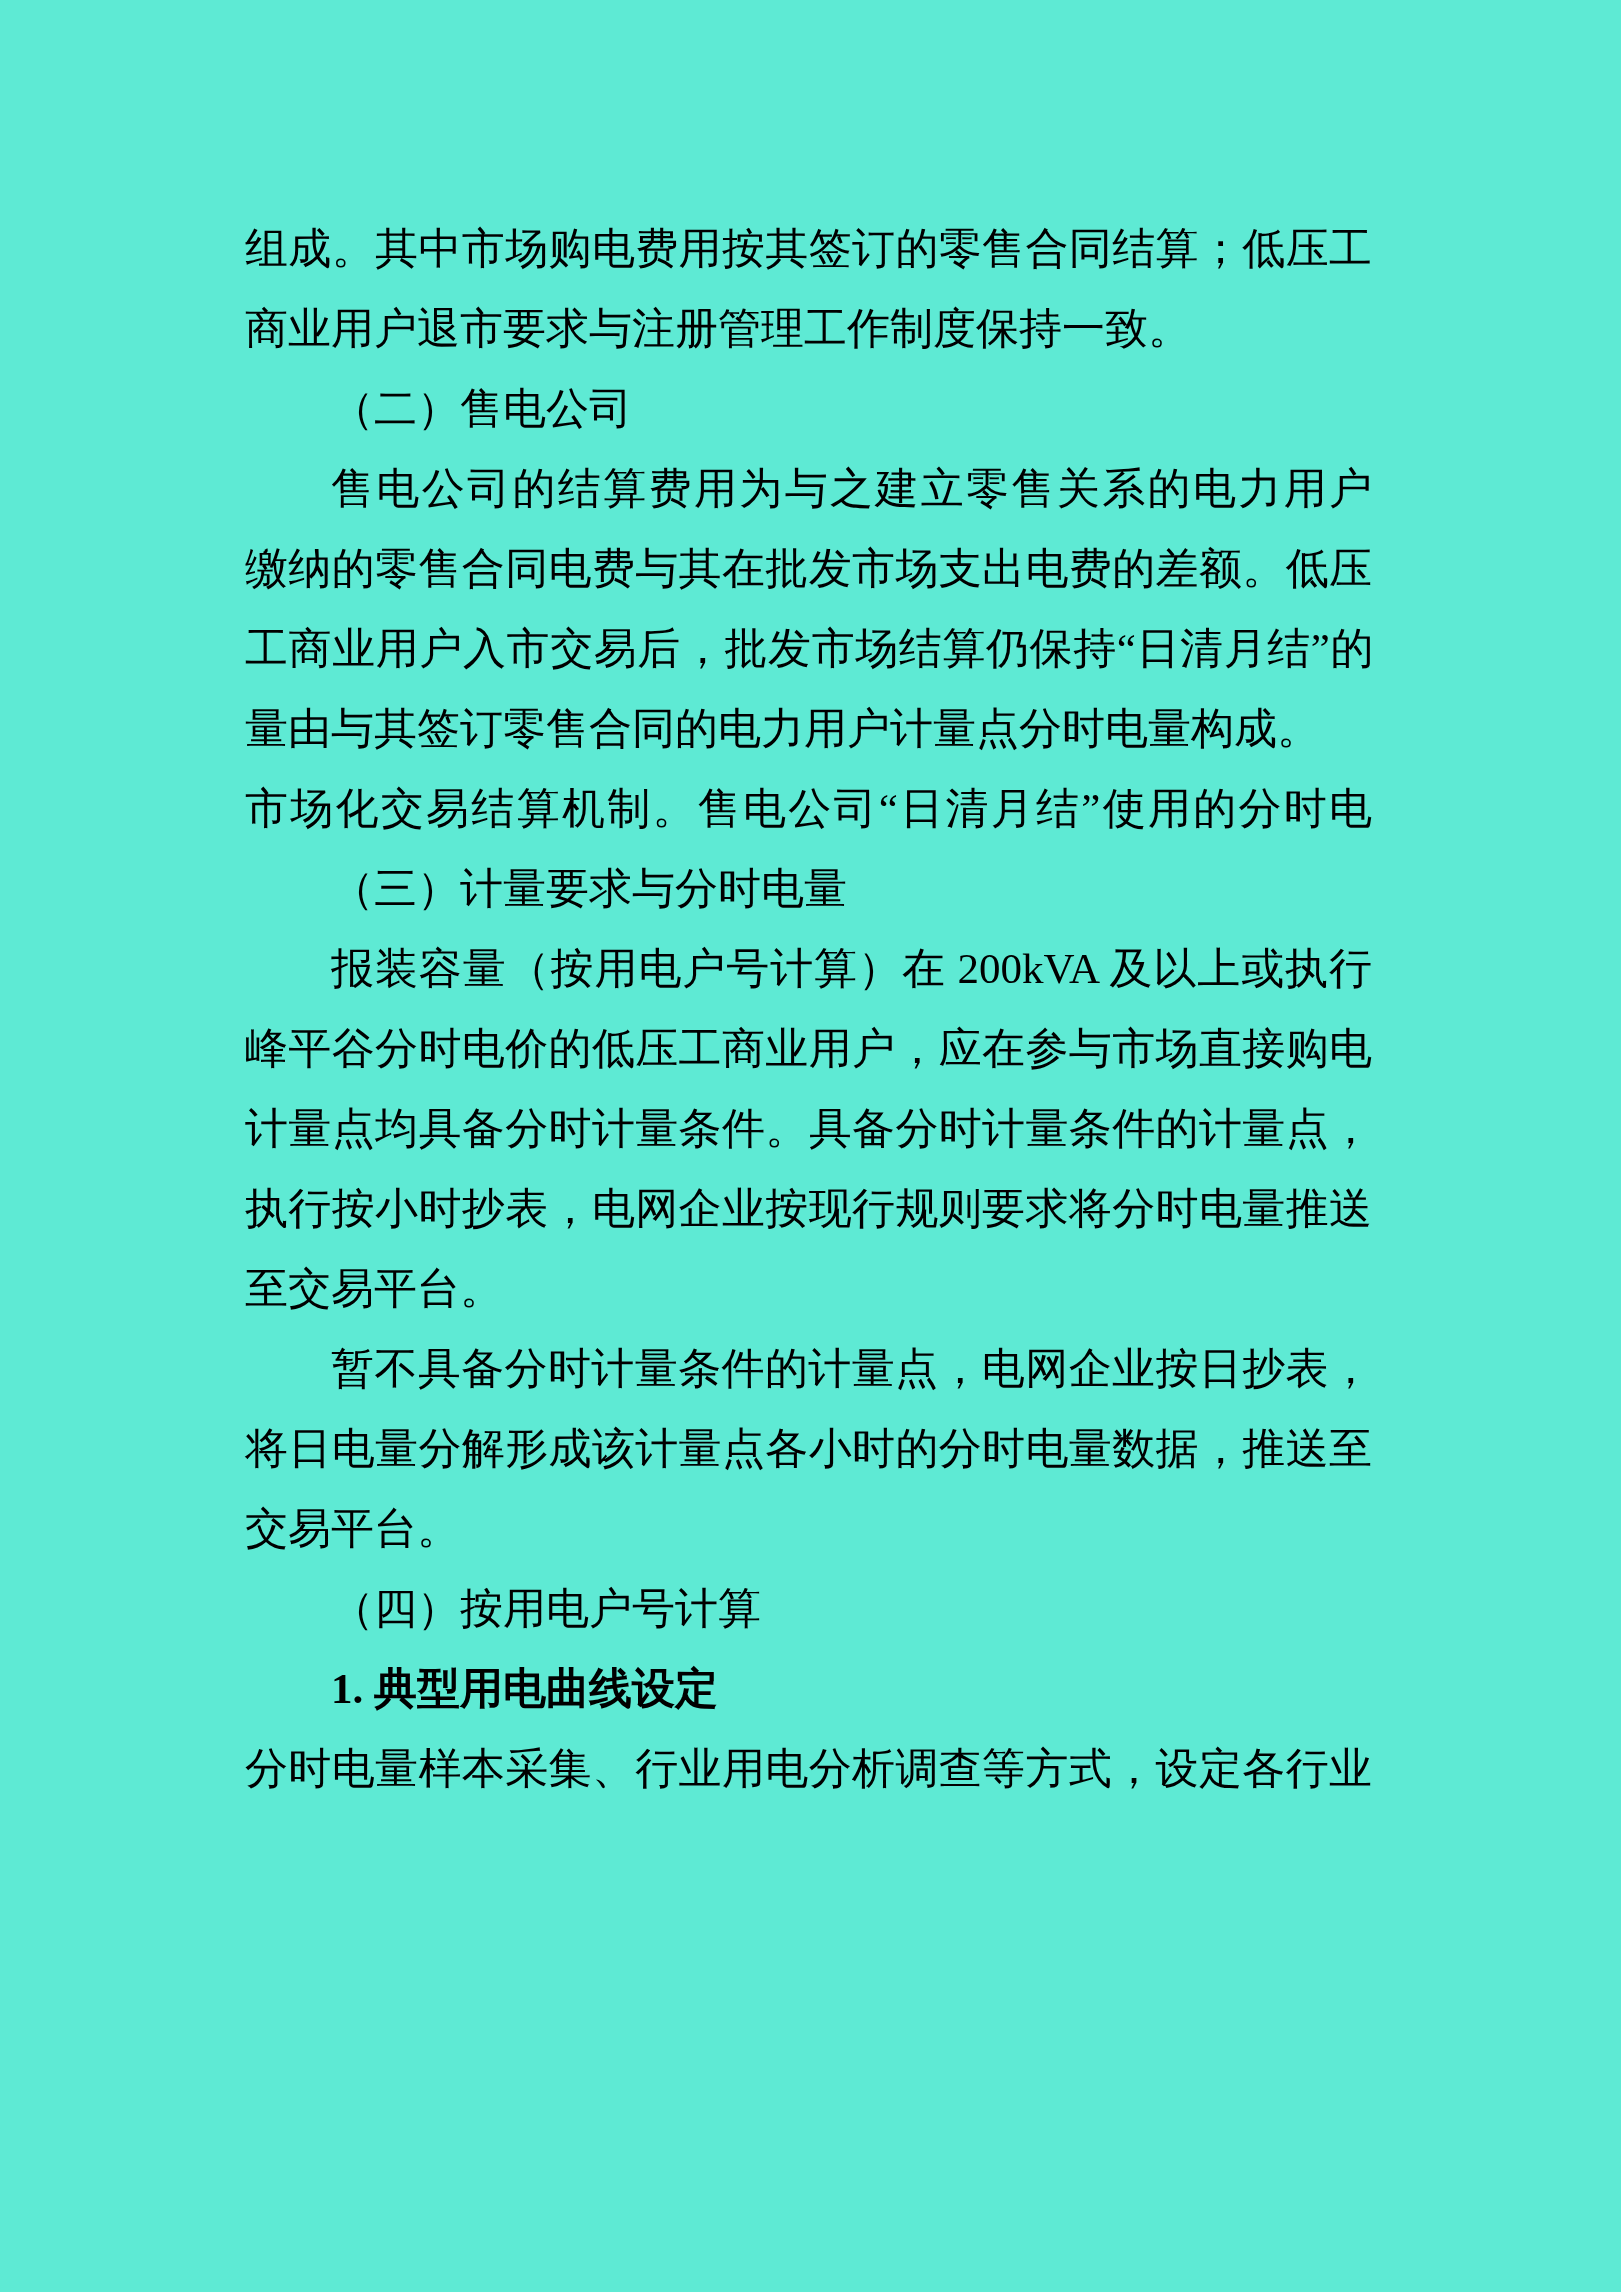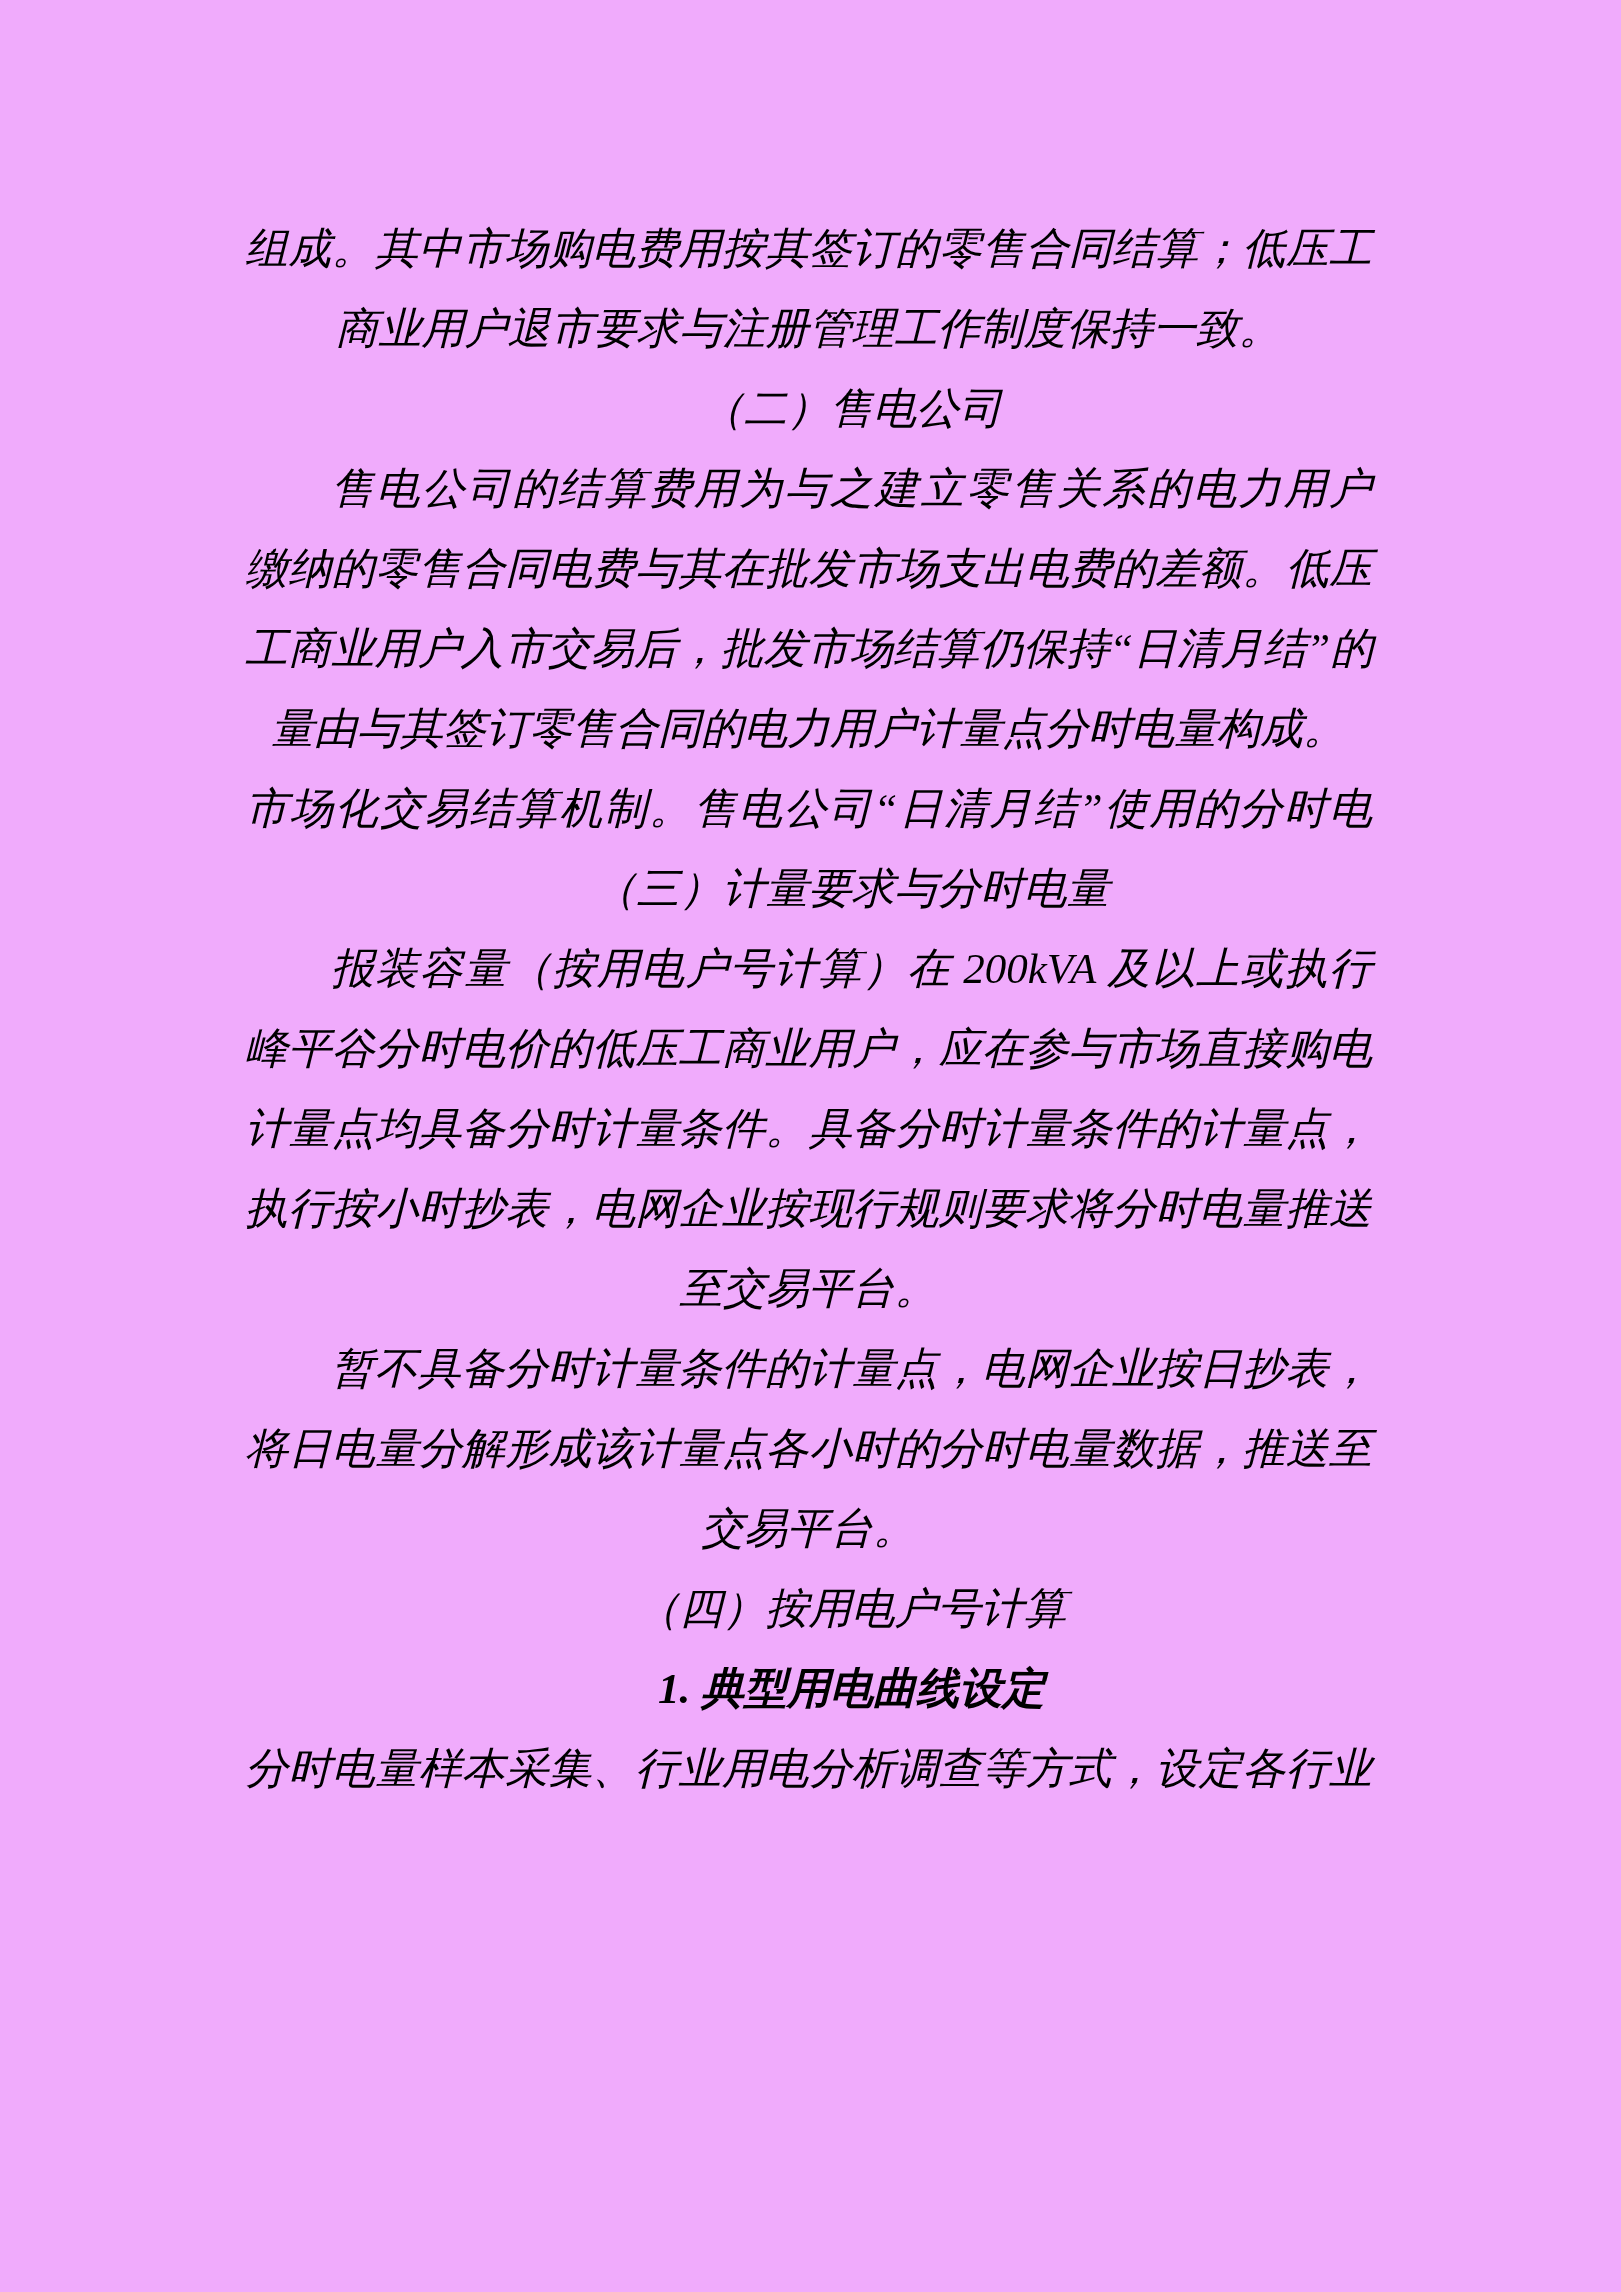--- a/index.html
+++ b/index.html
@@ -22,41 +22,41 @@
     top: 209px;
     width: 1127px;
     font-size: 43px;
     line-height: 80px;
     color: #000000;
     font-weight: normal;
   }
   .line {
     height: 80px;
     white-space: nowrap;
-    text-align: center;
+    text-align: left;
   }
   .line.indent {
     text-indent: 86px;
   }
   .line.jfull {
     text-align: justify;
     text-align-last: justify;
     text-justify: inter-ideograph;
   }
   .line.tight {
     letter-spacing: -1.5px;
   }
   .line.bold {
     font-weight: bold;
   }
 </style>
 </head>
 <body>
 
-<div class="page" style="background: #f0abfc; font-style: italic;">
+<div class="page" style="background: #5eead4;">
   <div class="text-block" id="text-block" style="color: rgb(0, 0, 0);">
       <div class="line jfull">组成。其中市场购电费用按其签订的零售合同结算；低压工</div>
       <div class="line">商业用户退市要求与注册管理工作制度保持一致。</div>
       <div class="line indent">（二）售电公司</div>
       <div class="line indent jfull">售电公司的结算费用为与之建立零售关系的电力用户</div>
       <div class="line jfull">缴纳的零售合同电费与其在批发市场支出电费的差额。低压</div>
       <div class="line jfull tight">工商业用户入市交易后，批发市场结算仍保持“日清月结”的</div>
       <div class="line">量由与其签订零售合同的电力用户计量点分时电量构成。</div>
       <div class="line jfull">市场化交易结算机制。售电公司“日清月结”使用的分时电</div>
       <div class="line indent">（三）计量要求与分时电量</div>

